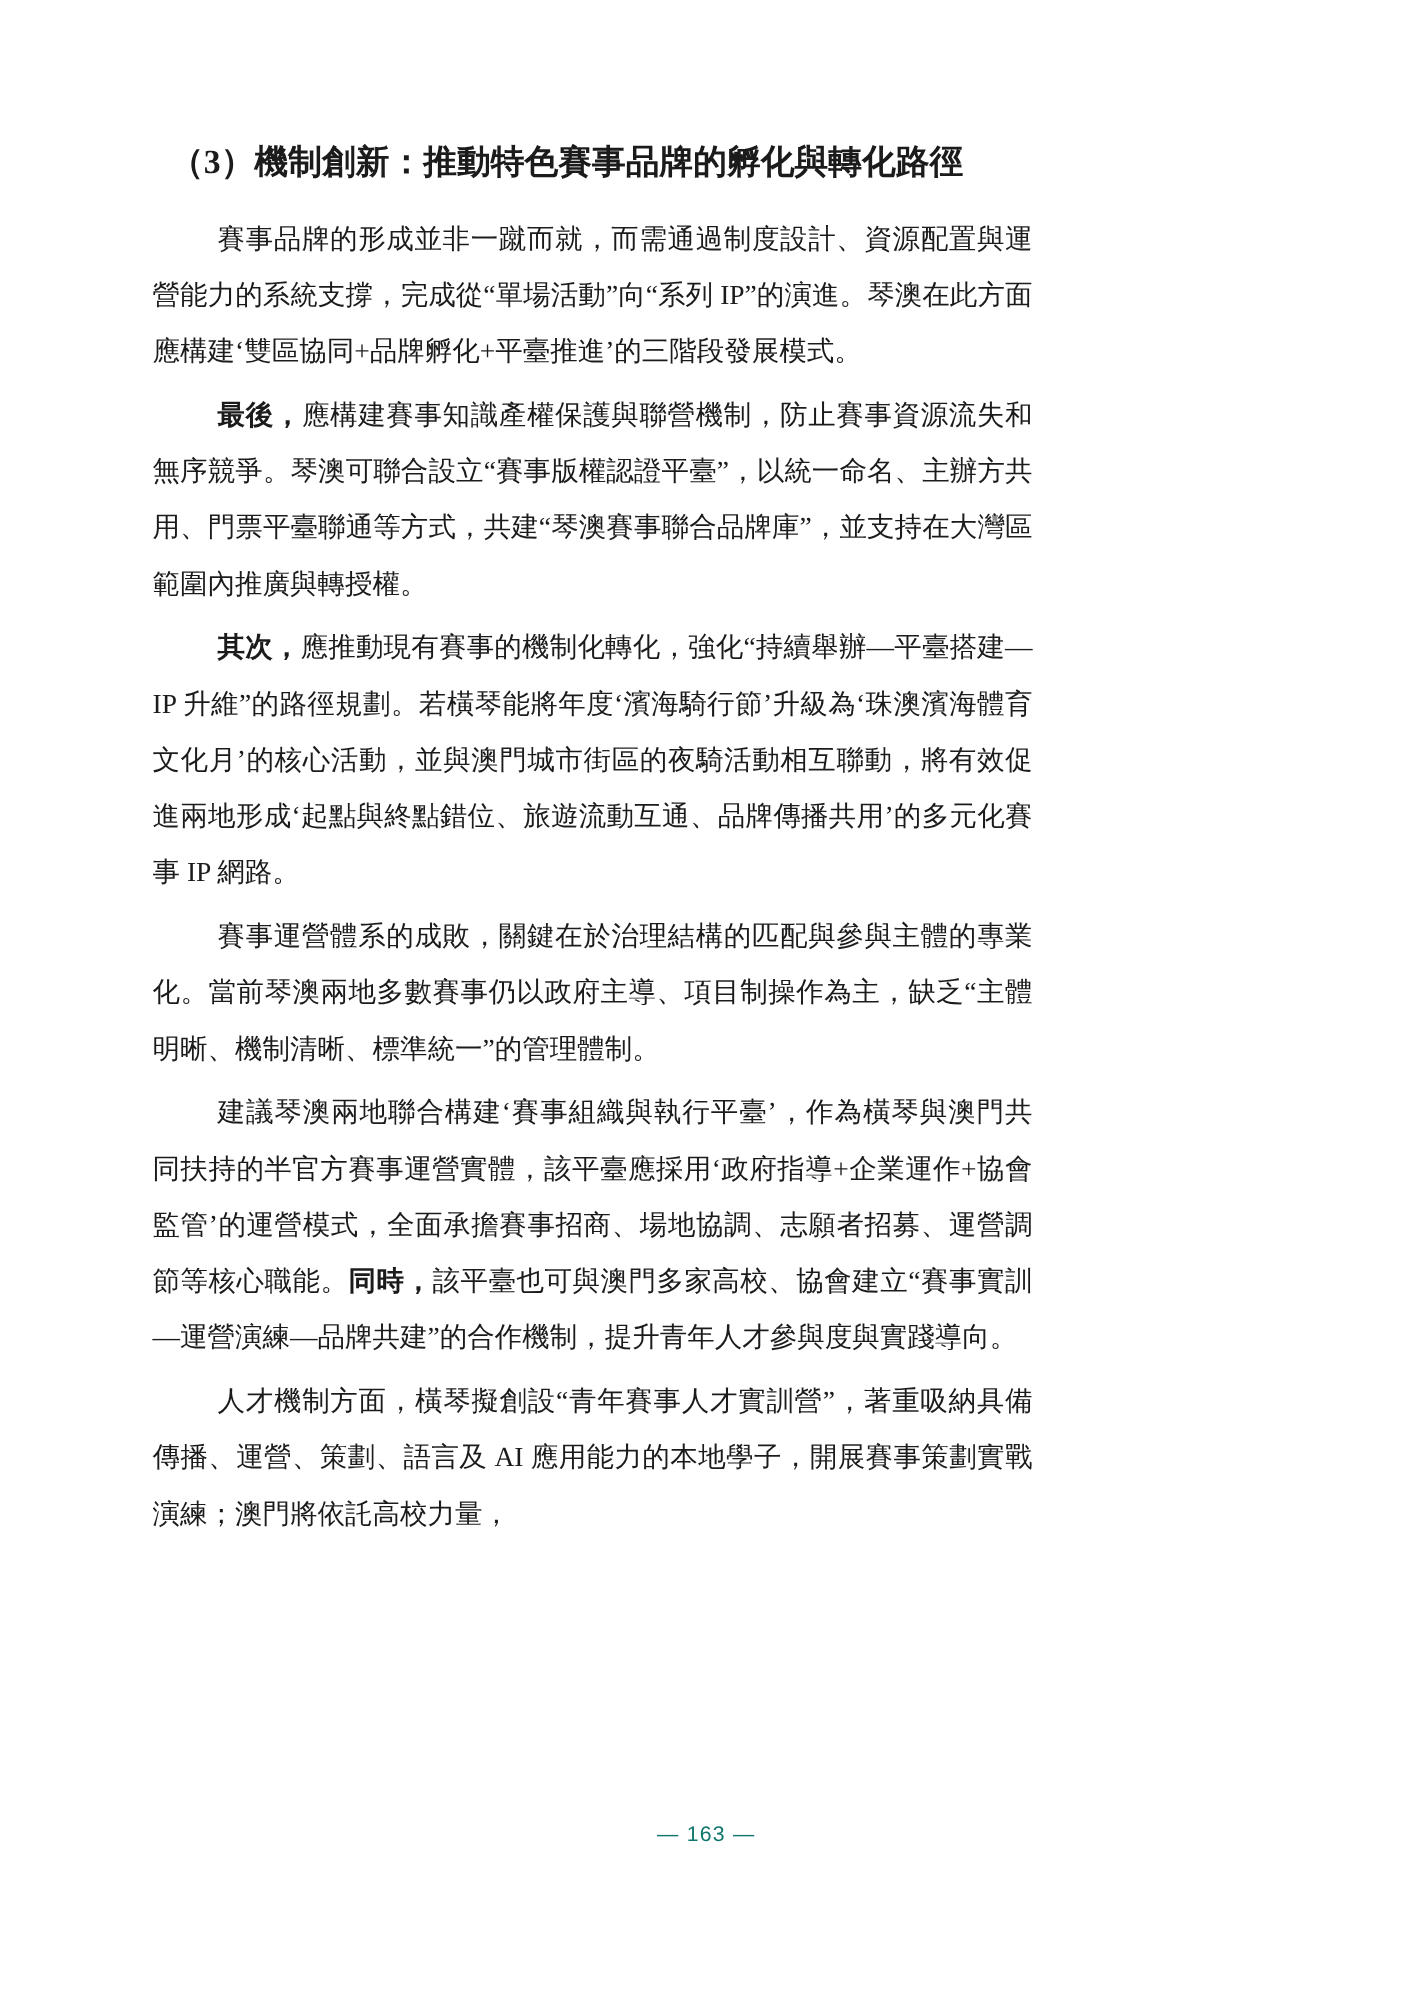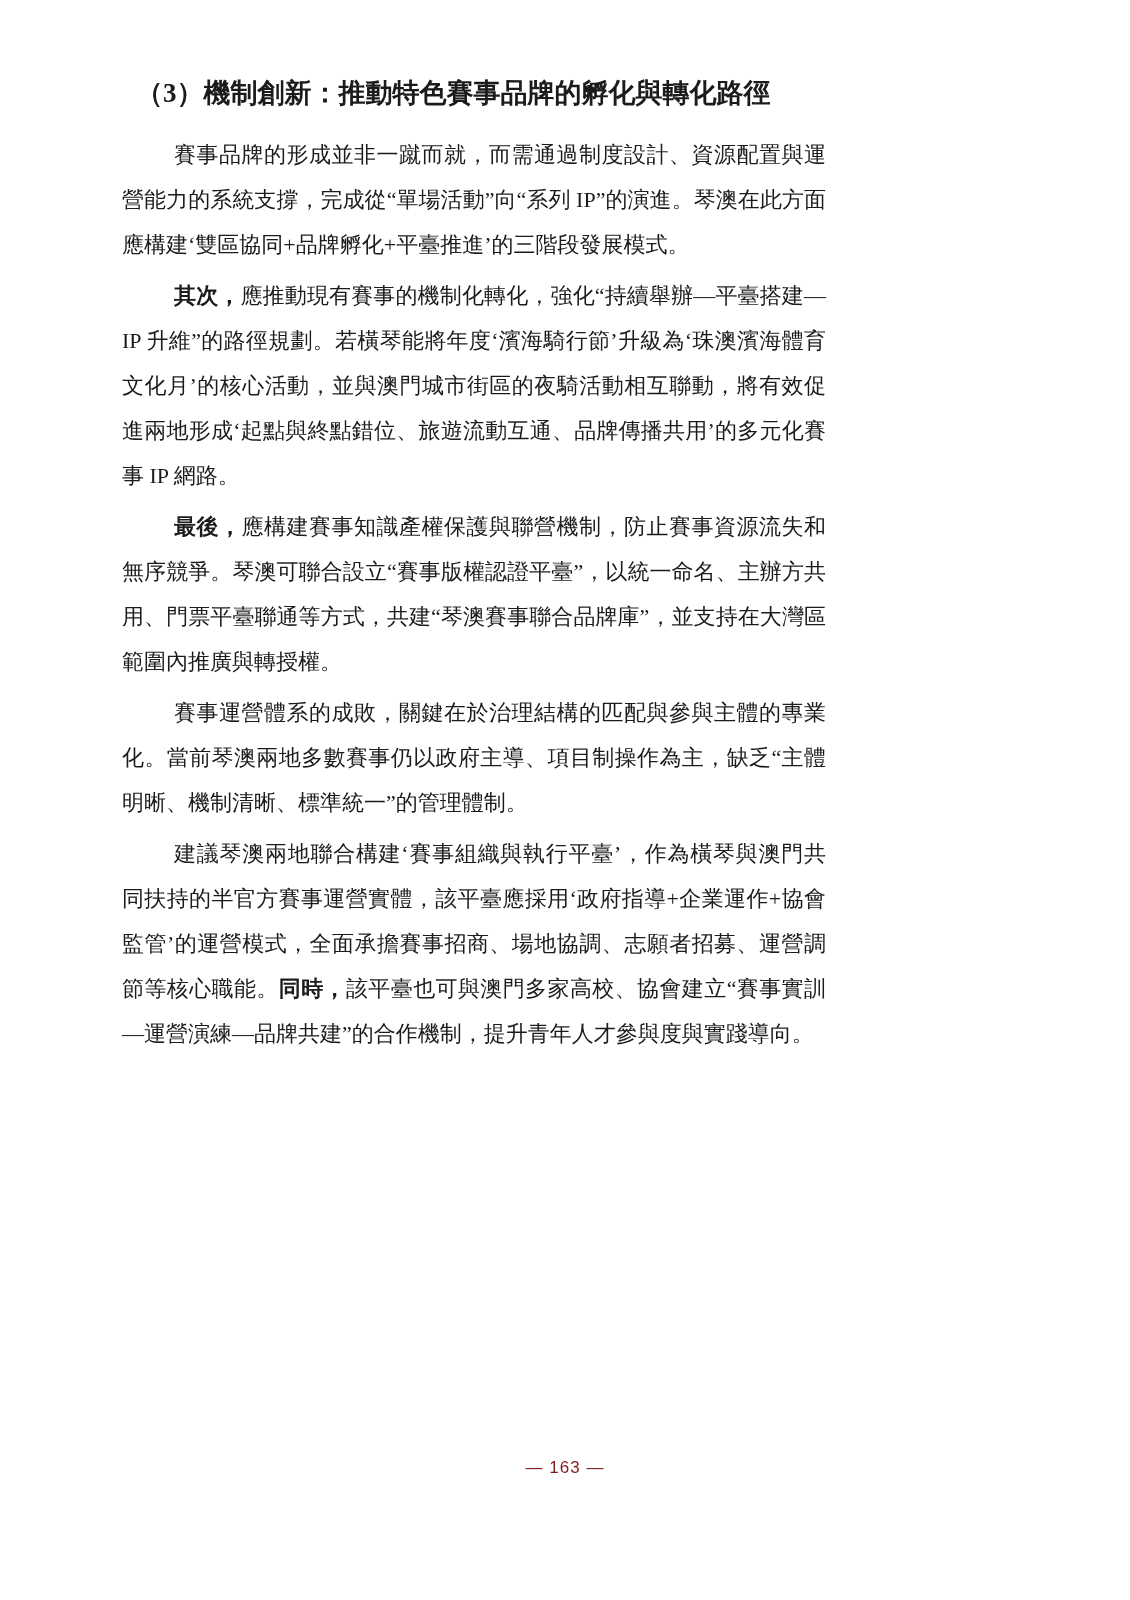--- a/index.html
+++ b/index.html
@@ -10,21 +10,21 @@
   body {
     width: 1130px;
     height: 1600px;
     overflow: hidden;
   }
   .page {
     position: relative;
     width: 944px;
     height: 1600px;
     box-sizing: border-box;
-    padding: 72px 118px 0 122px;
+    padding: 108px 118px 0 122px;
     background: #ffffff;
     color: #1b1b1b;
     font-family: "Liberation Serif", "DejaVu Serif", serif;
   }
   .doc-section {
     margin: 0;
   }
   .section-heading {
     font-size: 27px;
     font-weight: bold;
@@ -46,37 +46,38 @@
   .run.bold { font-weight: bold; }
   .page-footer {
     position: absolute;
     left: 0;
     top: 1458px;
     width: 1130px;
     text-align: center;
   }
   .page-number {
     font-size: 17px;
-    color: #7f1d1d;
+    color: #0f766e;
     font-family: "Liberation Sans", "DejaVu Sans", sans-serif;
     letter-spacing: 1px;
   }
 </style>
 </head>
 <body>
 
 <div class="page">
   <main id="doc-sections">
       <section class="doc-section">
         <h2 class="section-heading">（3）機制創新：推動特色賽事品牌的孵化與轉化路徑</h2>
         <p class="doc-paragraph"><span class="run">賽事品牌的形成並非一蹴而就，而需通過制度設計、資源配置與運營能力的系統支撐，完成從“單場活動”向“系列 IP”的演進。琴澳在此方面應構建‘雙區協同+品牌孵化+平臺推進’的三階段發展模式。</span></p>
+        <p class="doc-paragraph"><span class="run bold">最後，</span><span class="run">應構建賽事知識產權保護與聯營機制，防止賽事資源流失和無序競爭。琴澳可聯合設立“賽事版權認證平臺”，以統一命名、主辦方共用、門票平臺聯通等方式，共建“琴澳賽事聯合品牌庫”，並支持在大灣區範圍內推廣與轉授權。</span></p>
         <p class="doc-paragraph"><span class="run bold">其次，</span><span class="run">應推動現有賽事的機制化轉化，強化“持續舉辦—平臺搭建—IP 升維”的路徑規劃。若橫琴能將年度‘濱海騎行節’升級為‘珠澳濱海體育文化月’的核心活動，並與澳門城市街區的夜騎活動相互聯動，將有效促進兩地形成‘起點與終點錯位、旅遊流動互通、品牌傳播共用’的多元化賽事 IP 網路。</span></p>
-        <p class="doc-paragraph"><span class="run bold">最後，</span><span class="run">應構建賽事知識產權保護與聯營機制，防止賽事資源流失和無序競爭。琴澳可聯合設立“賽事版權認證平臺”，以統一命名、主辦方共用、門票平臺聯通等方式，共建“琴澳賽事聯合品牌庫”，並支持在大灣區範圍內推廣與轉授權。</span></p>
       </section>
       <section class="doc-section">
         <p class="doc-paragraph"><span class="run">賽事運營體系的成敗，關鍵在於治理結構的匹配與參與主體的專業化。當前琴澳兩地多數賽事仍以政府主導、項目制操作為主，缺乏“主體明晰、機制清晰、標準統一”的管理體制。</span></p>
         <p class="doc-paragraph"><span class="run">建議琴澳兩地聯合構建‘賽事組織與執行平臺’，作為橫琴與澳門共同扶持的半官方賽事運營實體，該平臺應採用‘政府指導+企業運作+協會監管’的運營模式，全面承擔賽事招商、場地協調、志願者招募、運營調節等核心職能。</span><span class="run bold">同時，</span><span class="run">該平臺也可與澳門多家高校、協會建立“賽事實訓—運營演練—品牌共建”的合作機制，提升青年人才參與度與實踐導向。</span></p>
+        <p class="doc-paragraph"><span class="run">人才機制方面，橫琴擬創設“青年賽事人才實訓營”，著重吸納具備傳播、運營、策劃、語言及 AI 應用能力的本地學子，開展賽事策劃實戰演練；澳門將依託高校力量，</span></p>
       </section>
     </main>
   <footer class="page-footer">
     <span class="page-number">— 163 —</span>
   </footer>
 </div>
 
 </body></html>

